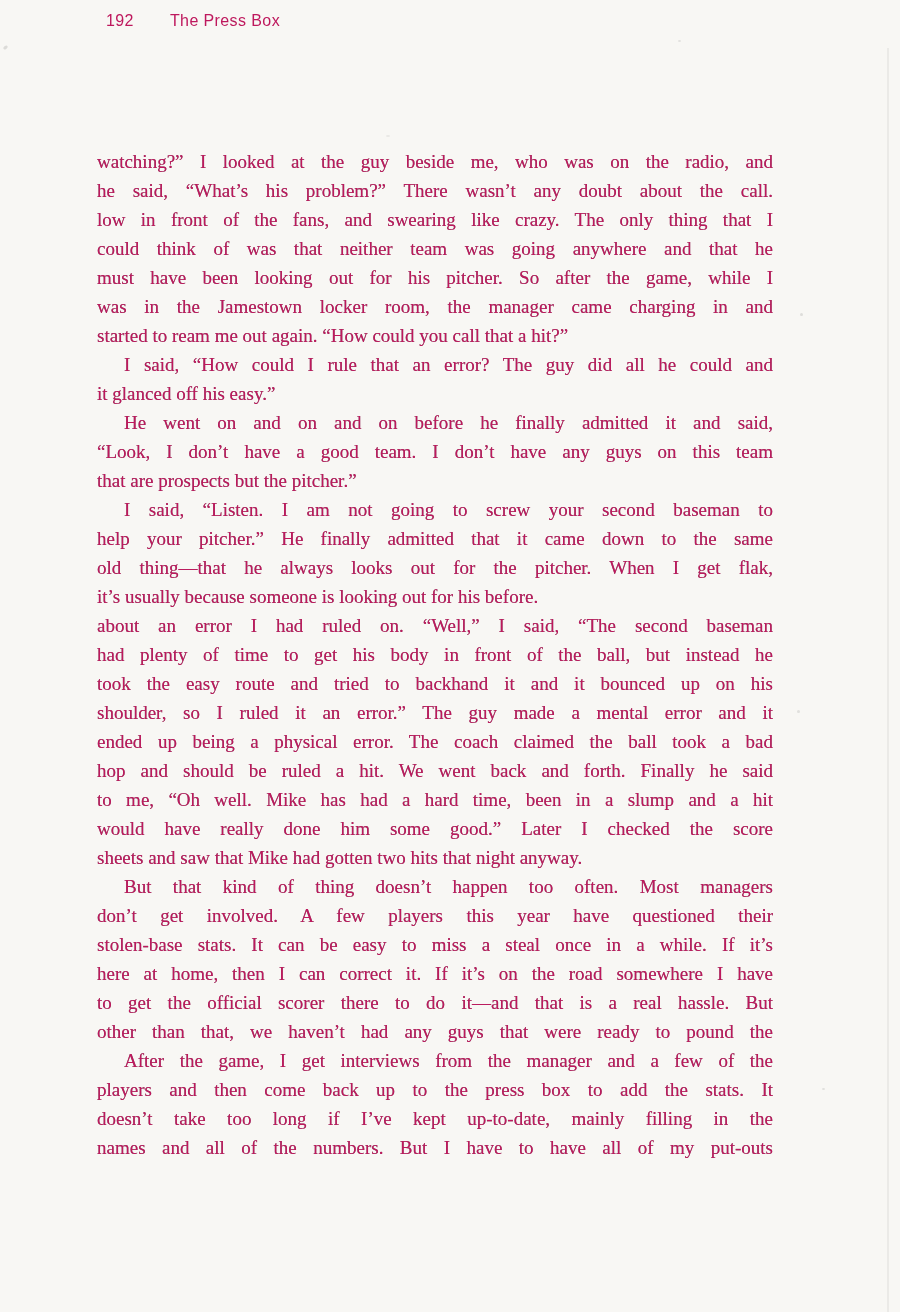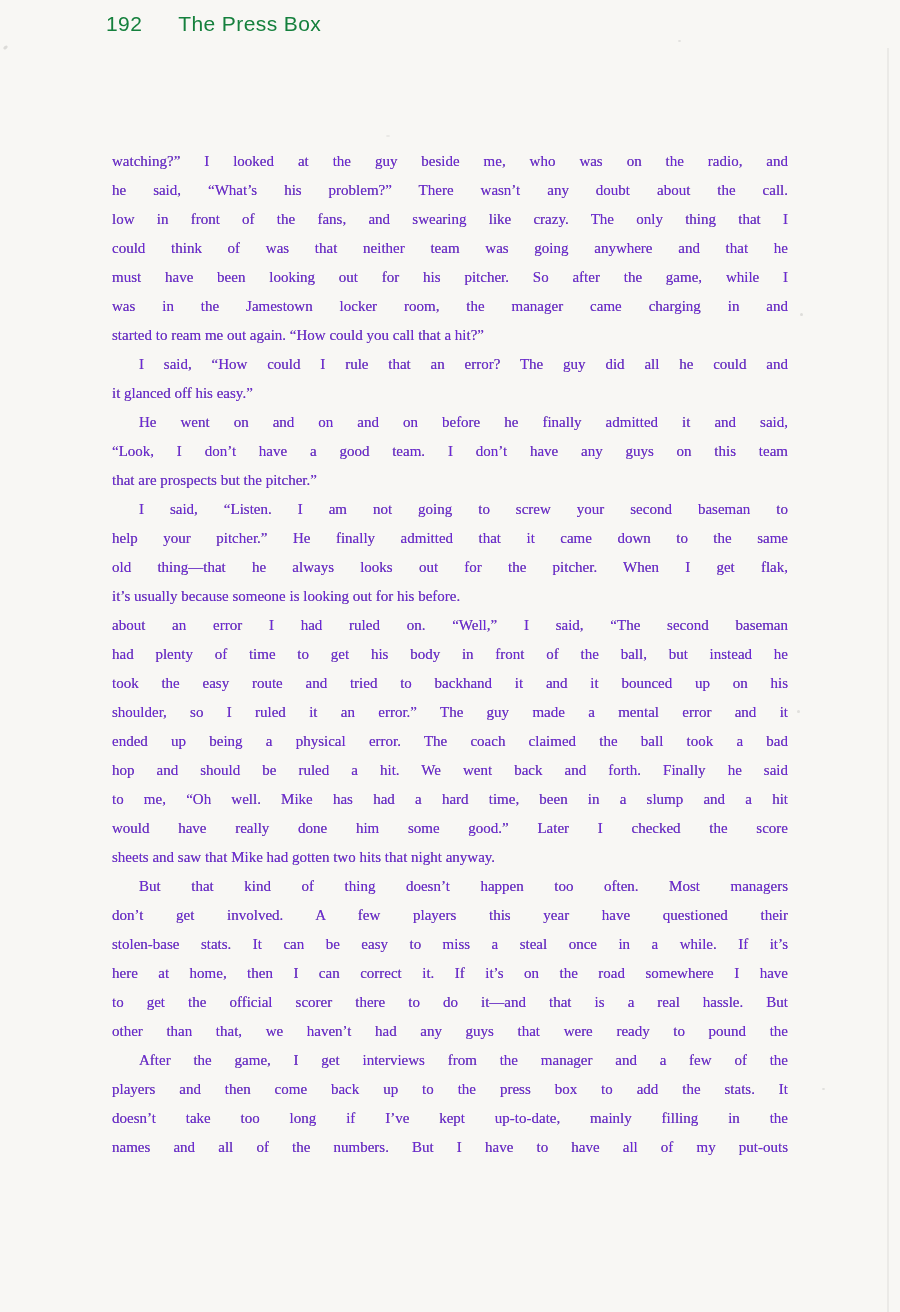--- a/index.html
+++ b/index.html
@@ -17,35 +17,35 @@
     font-family: "Liberation Serif", "DejaVu Serif", serif;
   }
   .running-header {
     position: absolute;
     top: 12px;
     left: 106px;
     display: flex;
     align-items: baseline;
     font-family: "Liberation Sans", "DejaVu Sans", sans-serif;
     font-weight: 300;
-    font-size: 21px;
+    font-size: 16px;
     letter-spacing: 0.4px;
-    color: #15803d;
+    color: #be185d;
     text-align: center;
   }
   .running-header .page-number {
     margin-right: 36px;
   }
   .text-block {
     position: absolute;
-    left: 112px;
+    left: 97px;
     top: 147px;
     width: 676px;
-    color: #6d28d9;
-    font-size: 15px;
+    color: #be185d;
+    font-size: 19px;
   }
   .para {
     margin: 0;
     padding: 0;
   }
   .line {
     height: 29px;
     line-height: 29px;
     text-align: justify;
     text-align-last: justify;

